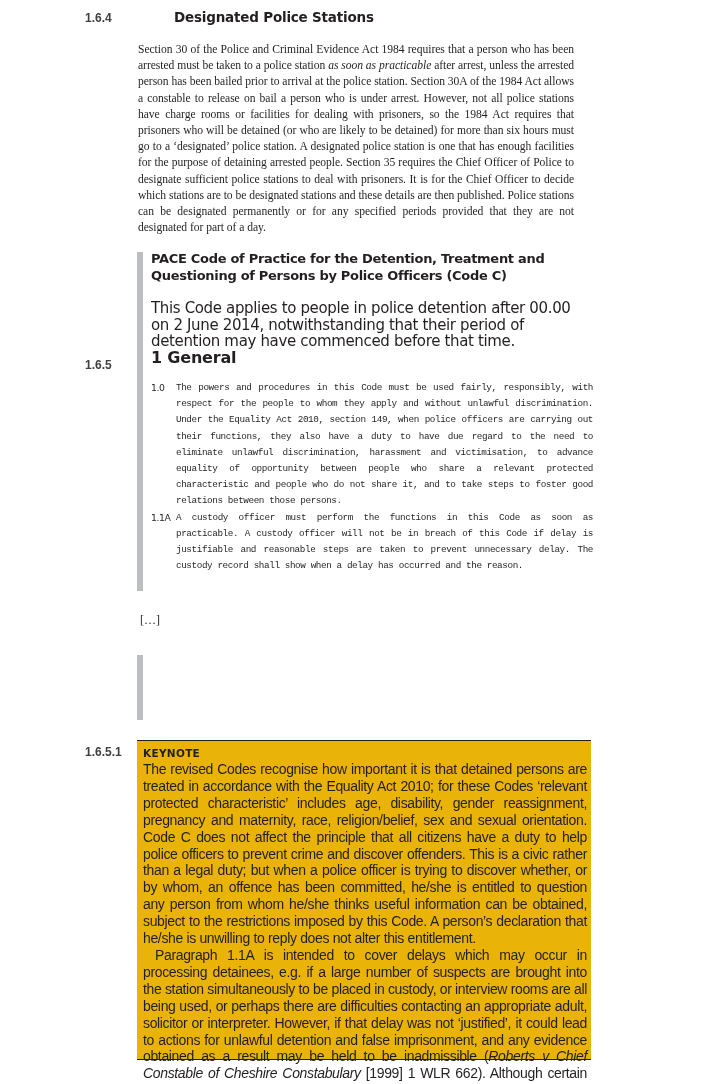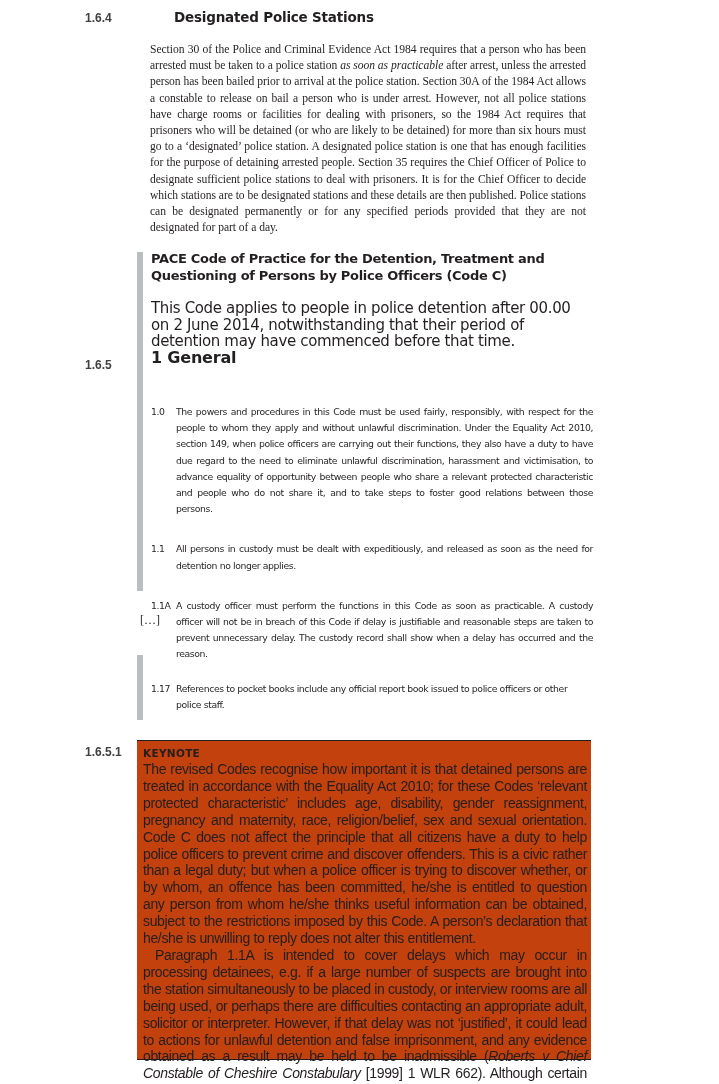--- a/index.html
+++ b/index.html
@@ -9,51 +9,51 @@
     position: absolute; left: 85px;
     font-family: "Liberation Sans", sans-serif; font-weight: bold; font-size: 12px; color: #404040;
   }
   .heading-main {
     position: absolute; left: 138px; top: 9px;
     font-family: "DejaVu Sans", sans-serif; font-weight: bold; font-size: 13.5px; letter-spacing: -0.2px; margin-left: 36px;
   }
   .body-serif {
     position: absolute; left: 138px; top: 42px; width: 436px;
     font-family: "Liberation Serif", serif; font-size: 11.6px; line-height: 16.2px;
-    text-align: justify; letter-spacing: -0.05px; margin-left: 12px;
+    text-align: justify; letter-spacing: -0.05px;
   }
   .body-serif em { font-style: italic; }
 
   .gray-bar { position: absolute; left: 137px; width: 6px; background: #bcbdc0; }
 
   .code-title {
     position: absolute; left: 151px; top: 251px; width: 430px;
     font-family: "DejaVu Sans", sans-serif; font-weight: bold; font-size: 13px; line-height: 16.5px; letter-spacing: -0.3px;
   }
   .code-intro {
     position: absolute; left: 151px; top: 300px; width: 440px;
     font-family: "DejaVu Sans", sans-serif; font-size: 15px; line-height: 16.5px; letter-spacing: -0.35px;
   }
   .general-heading {
     position: absolute; left: 151px; top: 348px;
     font-family: "DejaVu Sans", sans-serif; font-weight: bold; font-size: 16px; letter-spacing: -0.2px;
   }
   .para-list { position: absolute; left: 151px; width: 442px; font-family: "DejaVu Sans", sans-serif; font-size: 9.3px; line-height: 16.2px; letter-spacing: -0.4px; }
-  .para { display: flex; margin-top: 24px; }
+  .para { display: flex; }
   .para-num { width: 25px; flex: 0 0 25px; }
-  .para-text { flex: 1; text-align: justify; }
+  .para-text { flex: 1; text-align: justify; font-family: Liberation Mono, monospace; }
 
   .ellipsis {
     position: absolute; left: 140px; top: 613px;
     font-family: "Liberation Serif", serif; font-size: 12px;
   }
 
   .keynote {
     position: absolute; left: 137px; top: 740px; width: 454px; height: 320px;
-    background: #c2410c; border-top: 1.5px solid #231f20; border-bottom: 1.5px solid #231f20;
+    background: #eab308; border-top: 1.5px solid #231f20; border-bottom: 1.5px solid #231f20;
     box-sizing: border-box; padding: 6px 4px 0 6px;
   }
   .keynote-label {
     font-family: "DejaVu Sans", sans-serif; font-weight: bold; font-size: 10.5px; letter-spacing: 0.3px; margin-bottom: 2px;
   }
   .keynote-text {
     font-family: "Liberation Sans Narrow", "Liberation Sans", sans-serif; font-size: 14px; line-height: 16.9px;
     text-align: justify; letter-spacing: -0.35px;
   }
   .keynote-text p { margin: 0; }
@@ -73,37 +73,29 @@
 
 <div class="secnum" style="top:358px;">1.6.5</div>
 <div class="general-heading">1  General</div>
 
 <div class="para-list" style="top:380px;">
   <div class="para">
     <span class="para-num">1.0</span>
     <span class="para-text">The powers and procedures in this Code must be used fairly, responsibly, with respect for the people to whom they apply and without unlawful discrimination. Under the Equality Act 2010, section 149, when police officers are carrying out their functions, they also have a duty to have due regard to the need to eliminate unlawful discrimination, harassment and victimisation, to advance equality of opportunity between people who share a relevant protected characteristic and people who do not share it, and to take steps to foster good relations between those persons.</span>
   </div>
   <div class="para">
-    <span class="para-num">1.1</span>
-    <span class="para-text">All persons in custody must be dealt with expeditiously, and released as soon as the need for detention no longer applies.</span>
-  </div>
-  <div class="para">
     <span class="para-num">1.1A</span>
     <span class="para-text">A custody officer must perform the functions in this Code as soon as practicable. A custody officer will not be in breach of this Code if delay is justifiable and reasonable steps are taken to prevent unnecessary delay. The custody record shall show when a delay has occurred and the reason.</span>
   </div>
 </div>
 
 <div class="ellipsis">[…]</div>
 
 <div class="gray-bar" style="top:655px; height:65px;"></div>
 <div class="para-list" style="top:657px;">
-  <div class="para">
-    <span class="para-num">1.17</span>
-    <span class="para-text" style="text-align:left;">References to pocket books include any official report book issued to police officers or other police staff.</span>
-  </div>
 </div>
 
 <div class="secnum" style="top:745px;">1.6.5.1</div>
 <div class="keynote">
   <div class="keynote-label">KEYNOTE</div>
   <div class="keynote-text">
     <p>The revised Codes recognise how important it is that detained persons are treated in accordance with the Equality Act 2010; for these Codes ‘relevant protected characteristic’ includes age, disability, gender reassignment, pregnancy and maternity, race, religion/belief, sex and sexual orientation. Code C does not affect the principle that all citizens have a duty to help police officers to prevent crime and discover offenders. This is a civic rather than a legal duty; but when a police officer is trying to discover whether, or by whom, an offence has been committed, he/she is entitled to question any person from whom he/she thinks useful information can be obtained, subject to the restrictions imposed by this Code. A person’s declaration that he/she is unwilling to reply does not alter this entitlement.</p>
     <p class="indent"><span>Paragraph 1.1A is intended to cover delays which may occur in processing detainees, e.g. if a large number of suspects are brought into the station simultaneously to be placed in custody, or interview rooms are all being used, or perhaps there are difficulties contacting an appropriate adult, solicitor or interpreter. However, if that delay was not ‘justified’, it could lead to actions for unlawful detention and false imprisonment, and any evidence obtained as a result may be held to be inadmissible (</span><em>Roberts v Chief Constable of Cheshire Constabulary</em><span> [1999] 1 WLR 662). Although certain sections of this Code apply specifically to people in custody at police stations, those there voluntarily to assist with an investigation should be treated with no less consideration, e.g. offered refreshments at appropriate times, and enjoy an absolute right to obtain legal advice or communicate with anyone outside the police station.</span></p>
   </div>
 </div>

